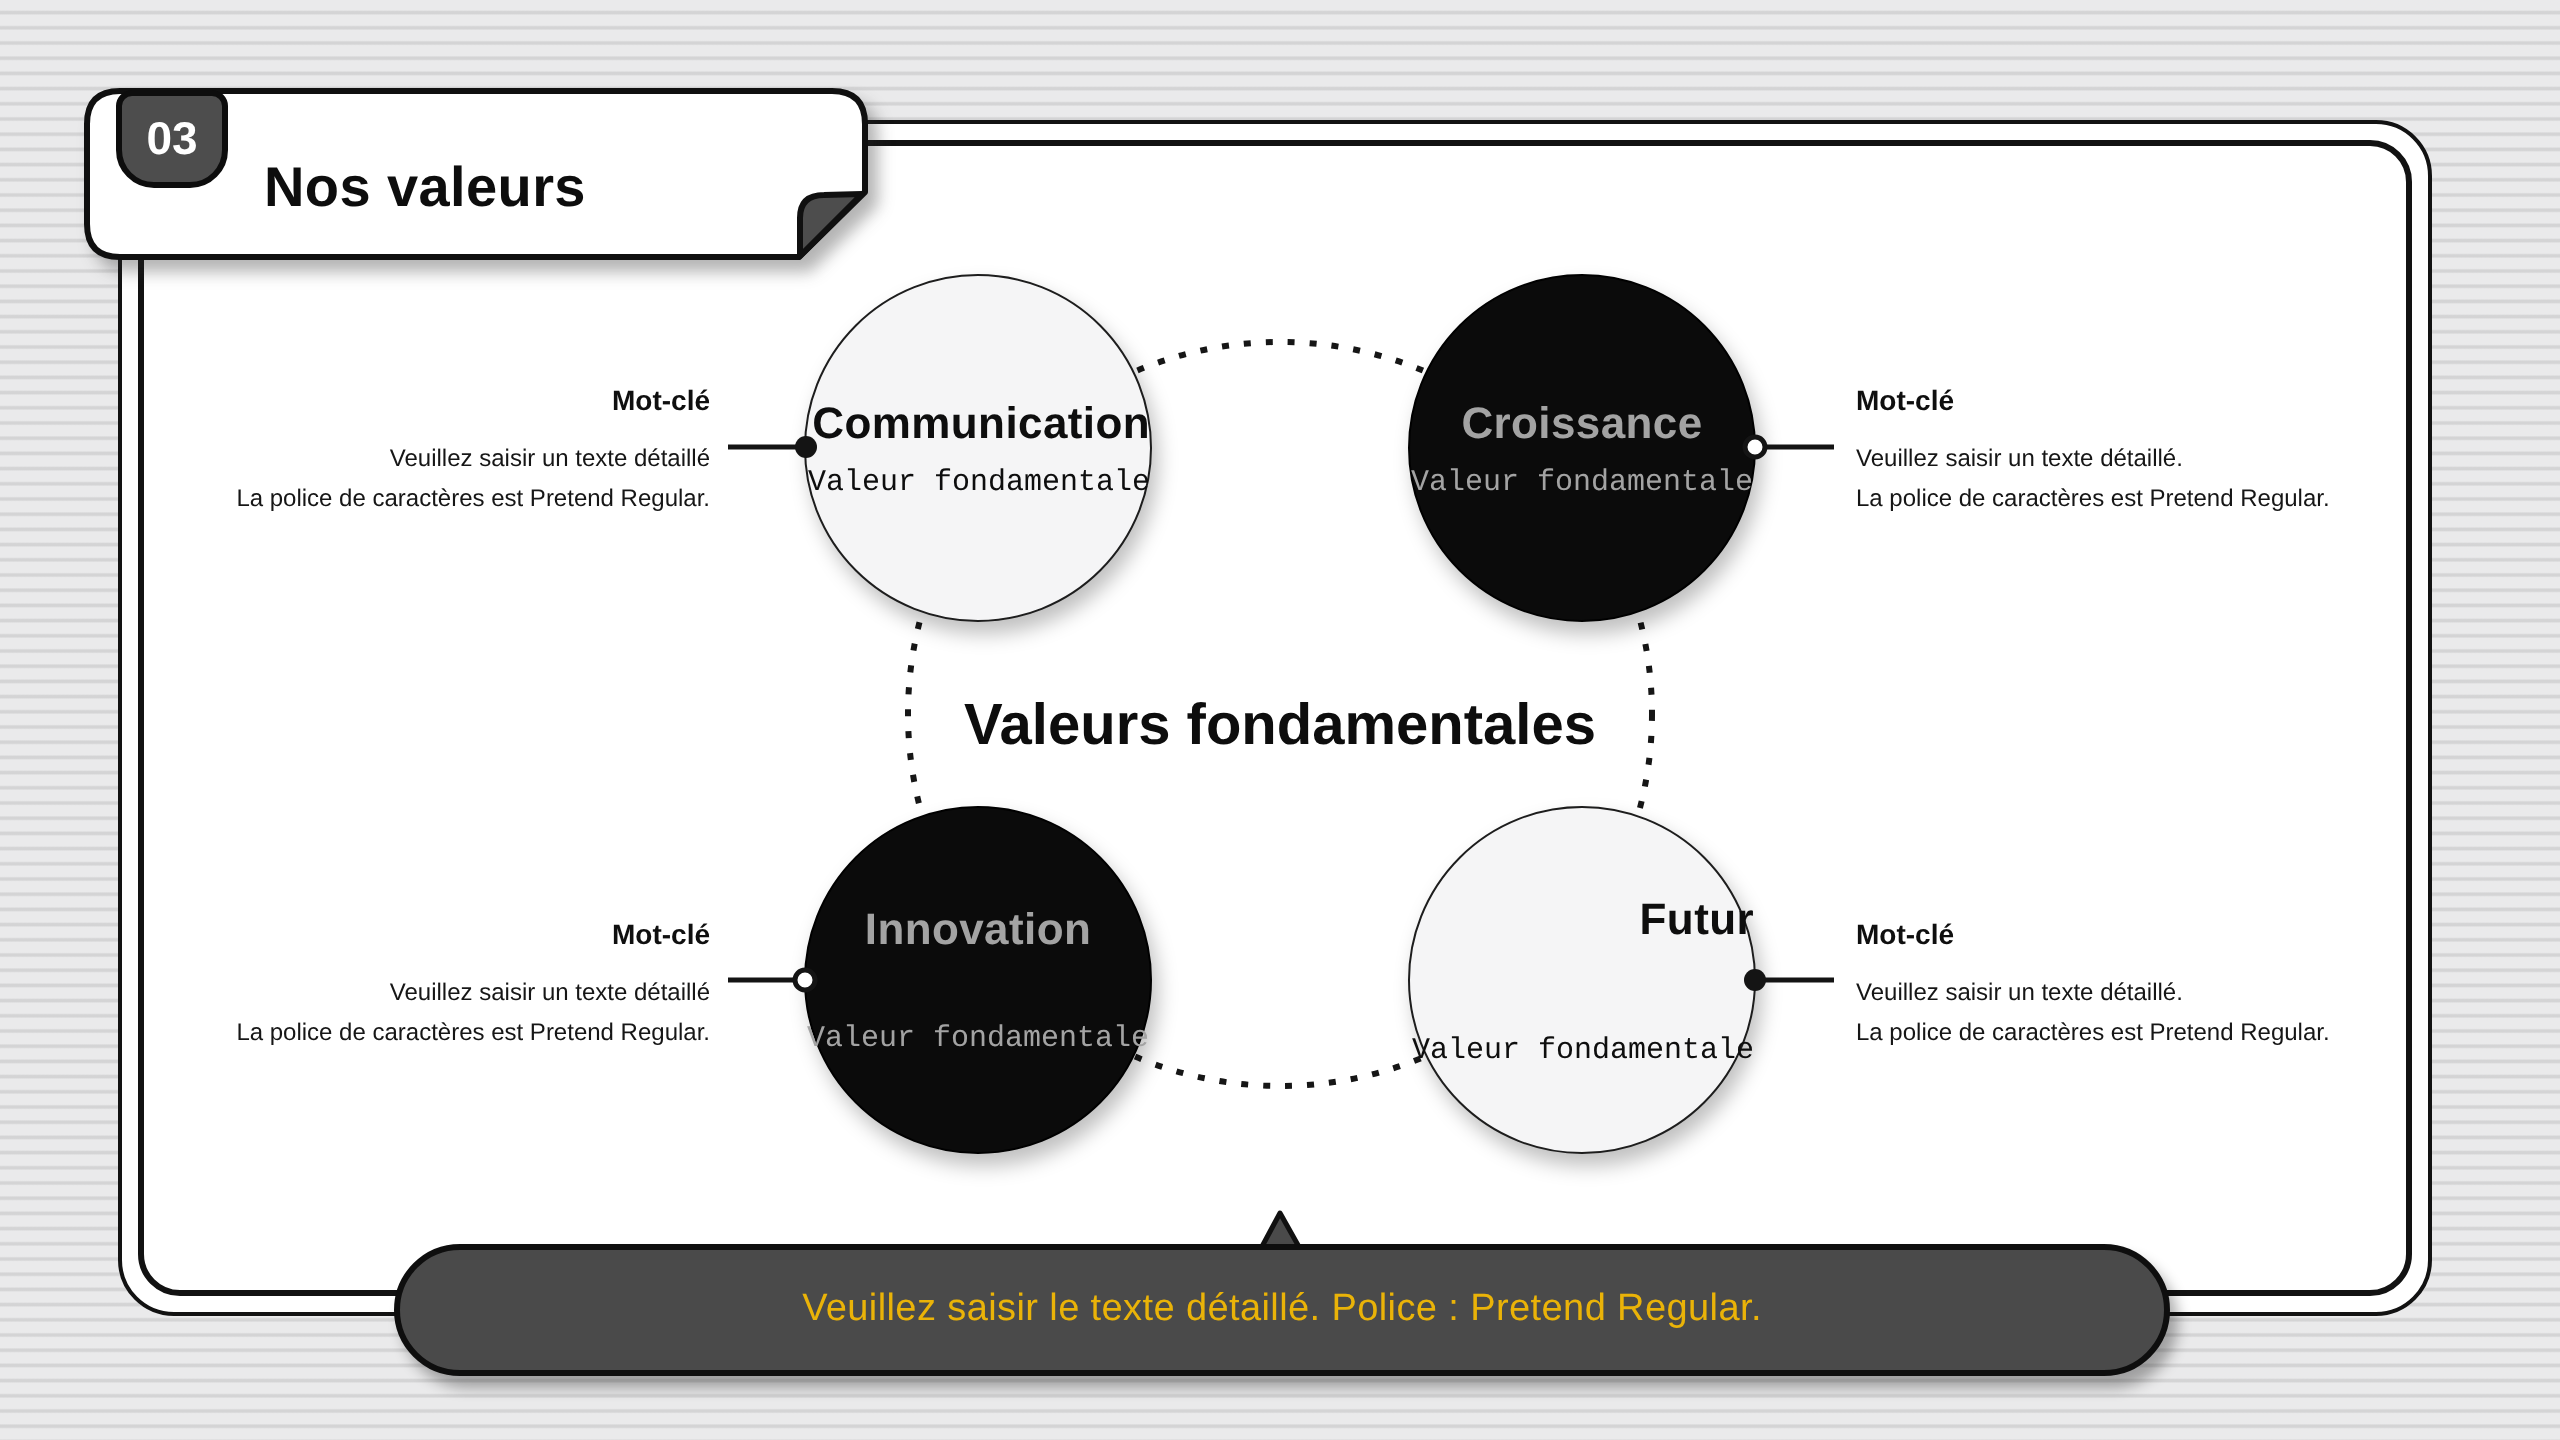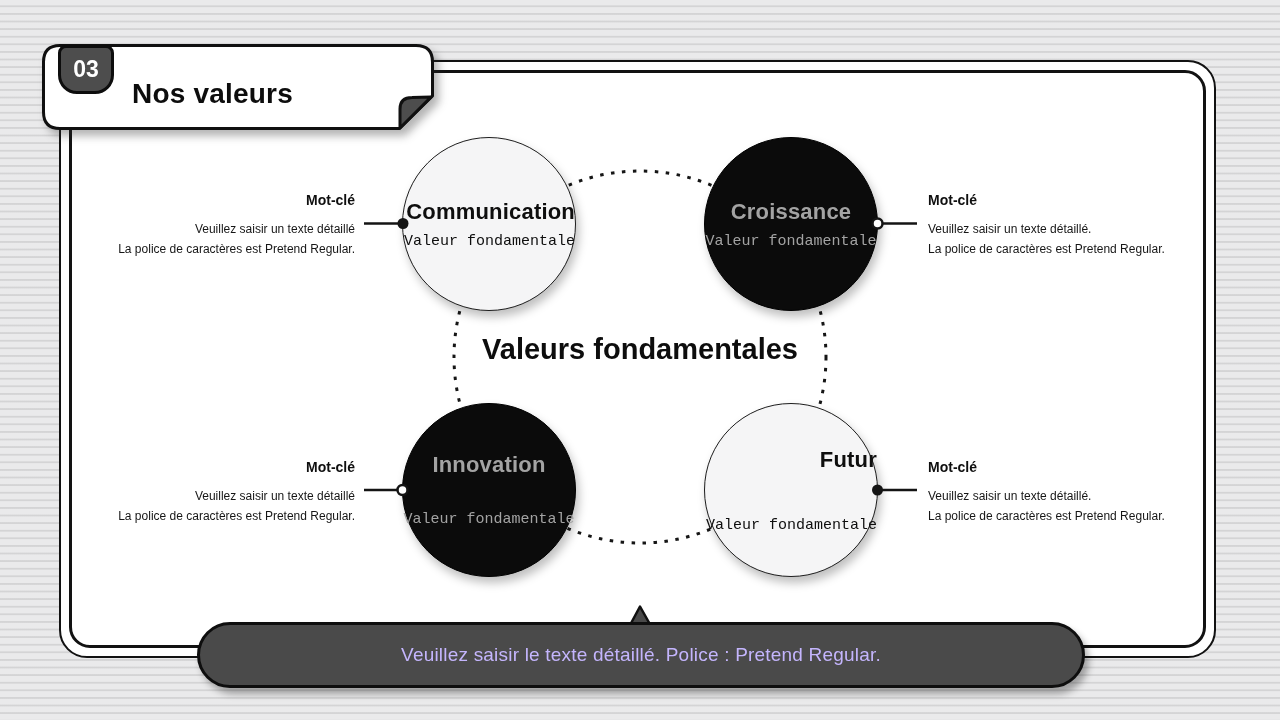--- a/index.html
+++ b/index.html
@@ -55,40 +55,40 @@
   .circle.light { background:#f5f5f6; border:1.5px solid #1d1d1d; color:#0e0e0e;align-items:flex-end; }
   .circle.dark  { background:#0b0b0b; border:1.5px solid #000; color:#a3a3a3; }
   .circle .cname { font-size:22px; font-weight:700; letter-spacing:0.2px; }
   .circle .csub  { font-size:15px; font-weight:400;font-family:Liberation Mono, monospace; }
   .pos-tl { left:402px; top:137px; }
   .pos-tr { left:704px; top:137px; }
   .pos-bl { left:402px; top:403px;gap:33px; }
   .pos-br { left:704px; top:403px;gap:44px; }
 
   .center-title {
-    position:absolute; left:440px; top:333px; width:400px; z-index:3;
+    position:absolute; left:440px; top:347px; width:400px; z-index:3;
     text-align:center; font-size:29px; font-weight:700; color:#0d0d0d;
   }
 
   
   .txtblock { position:absolute; width:300px; z-index:3; color:#0f0f0f; }
   .txtblock.alignr { text-align:right; }
   .txtblock .kw { font-size:14px; font-weight:600; margin-bottom:12px; }
   .txtblock .desc { font-size:12px; line-height:19.5px; font-weight:400; color:#161616; }
   .tb-tl { left:55px;  top:192px; }
   .tb-tr { left:928px; top:192px; }
   .tb-bl { left:55px;  top:459px; }
   .tb-br { left:928px; top:459px; }
 
   
   .footer-pill {
     position:absolute; left:197px; top:622px; width:888px; height:66px; z-index:6;
     background:#4a4a4a; border:3px solid #0e0e0e; border-radius:34px;
     display:flex; align-items:center; justify-content:center;
-    color:#c4b5fd; font-size:19px; letter-spacing:0.2px;
+    color:#eab308; font-size:19px; letter-spacing:0.2px;
     box-shadow:4px 6px 7px rgba(0,0,0,0.32);
   }
 </style>
 </head>
 <body>
 
 <div class="stage">
 
   <div class="card-outer"></div>
   <div class="card-inner"></div>

